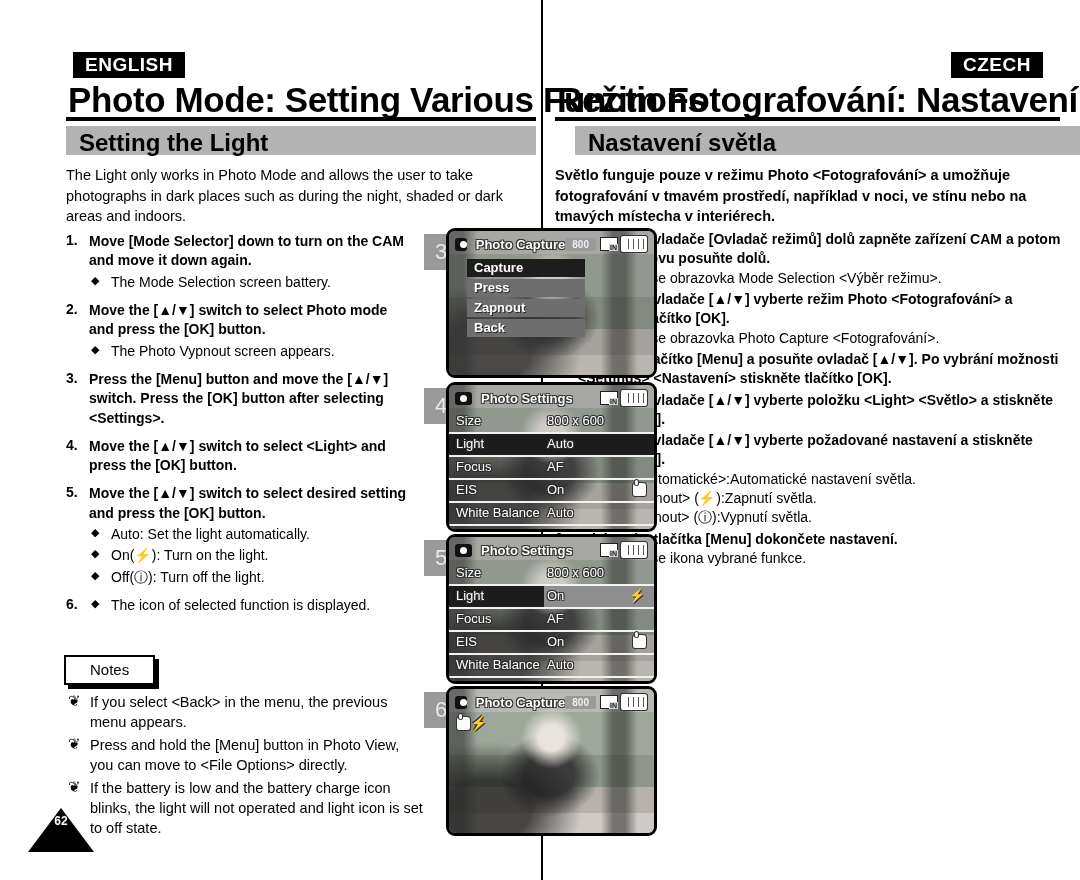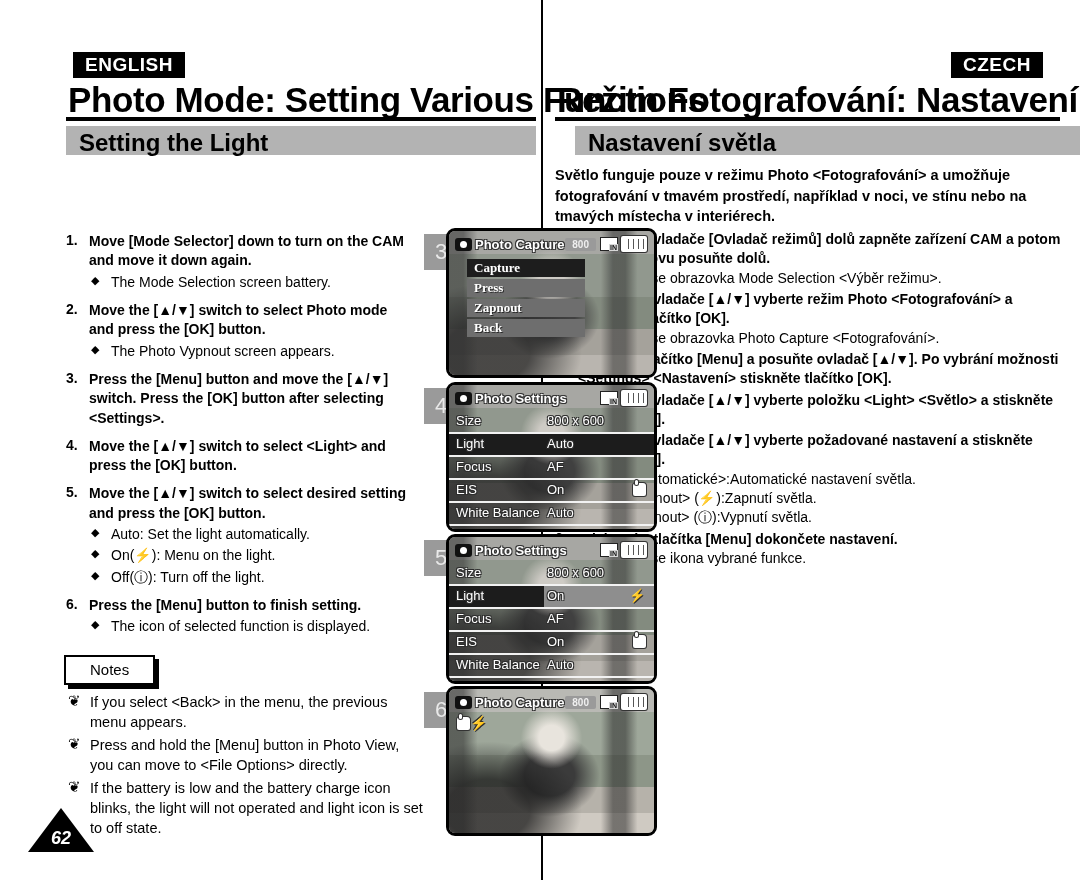--- a/index.html
+++ b/index.html
@@ -113,23 +113,22 @@
   .page-num{
     position:absolute;left:28px;top:808px;width:66px;height:46px;
   }
   .page-num .tri{
     width:0;height:0;
     border-left:33px solid transparent;
     border-right:33px solid transparent;
     border-bottom:44px solid #000;
   }
   .page-num .pn{
-    position:absolute;left:0;top:20px;width:66px;
-    text-align:center;color:#fff;font-weight:bold;font-size:18px;
-    font-style:italic;
+    position:absolute;left:0;top:6px;width:66px;
+    text-align:center;color:#fff;font-weight:bold;font-size:12px;
   }
 
   
   .shot{position:absolute;}
   .shot-numbox{
     position:absolute;left:0;top:6px;
     width:34px;height:36px;background:#9a9a9a;
     color:#e9e9e9;font-size:22px;font-weight:normal;
     text-align:center;line-height:36px;
   }
@@ -164,21 +163,21 @@
   .cam-icon{
     display:inline-block;width:17px;height:13px;margin-left:6px;
     background:#111;border-radius:3px;position:relative;
   }
   .cam-icon:after{
     content:"";position:absolute;left:5px;top:3px;
     width:7px;height:7px;border-radius:50%;
     background:#fff;
   }
   .lcd-title{
-    color:#fff;font-size:13px;font-weight:bold;margin-left:3px;
+    color:#fff;font-size:13px;font-weight:bold;margin-left:9px;
     text-shadow:1px 1px 0 #333,-1px -1px 0 #333,1px -1px 0 #333,-1px 1px 0 #333;
     white-space:nowrap;
   }
   .res-badge{
     margin-left:auto;margin-right:4px;
     background:#9a9a9a;color:#efefef;font-size:10px;
     padding:1px 7px;border-radius:2px;font-weight:bold;text-align:center;
   }
   .mem-icon{
     width:16px;height:12px;background:#fff;border:1px solid #222;
@@ -201,21 +200,20 @@
 
   
   .popup{
     position:absolute;left:18px;top:28px;width:118px;
   }
   .popup-item{
     height:18px;line-height:18px;
     background:#6e6e6e;color:#fff;font-weight:bold;font-size:13px;
     padding-left:7px;margin-bottom:2px;
     text-shadow:1px 1px 0 #2a2a2a;
-    font-family:Liberation Serif, serif;
   }
   .popup-item.sel{background:#1d1d1d;}
 
   
   .srow{
     position:absolute;left:0;right:0;height:21px;
     border-bottom:2px solid #f2f2f2;
     font-size:13px;font-weight:normal;color:#fff;
   }
   .srow .lbl{
@@ -268,20 +266,21 @@
 
   <div class="divider"></div>
 
   <div class="col col-en">
     <div class="lang-tag lang-en">ENGLISH</div>
     <div class="page-title title-en">Photo Mode: Setting Various Functions</div>
     <div class="title-rule rule-en"></div>
     <div class="section-bar bar-en">
       <span>Setting the Light</span>
     </div>
+    <div class="intro intro-en">The Light only works in Photo Mode and allows the user to take photographs in dark places such as during the night, shaded or dark areas and indoors.</div>
     <div class="steps steps-en">
         <div class="step">
           <div class="step-num">1.</div>
           <div class="step-text">Move [Mode Selector] down to turn on the CAM and move it down again.</div>
           <div class="sub">The Mode Selection screen battery.</div>
         </div>
         <div class="step">
           <div class="step-num">2.</div>
           <div class="step-text">Move the [▲/▼] switch to select Photo mode and press the [OK] button.</div>
           <div class="sub">The Photo Vypnout screen appears.</div>
@@ -291,26 +290,25 @@
           <div class="step-text">Press the [Menu] button and move the [▲/▼] switch. Press the [OK] button after selecting &lt;Settings&gt;.</div>
         </div>
         <div class="step">
           <div class="step-num">4.</div>
           <div class="step-text">Move the [▲/▼] switch to select &lt;Light&gt; and press the [OK] button.</div>
         </div>
         <div class="step">
           <div class="step-num">5.</div>
           <div class="step-text">Move the [▲/▼] switch to select desired setting and press the [OK] button.</div>
           <div class="sub">Auto: Set the light automatically.</div>
-          <div class="sub">On(⚡): Menu on the light.</div>
+          <div class="sub">On(⚡): Turn on the light.</div>
           <div class="sub">Off(ⓘ): Turn off the light.</div>
         </div>
         <div class="step">
           <div class="step-num">6.</div>
-          <div class="step-text">Press the [Menu] button to finish setting.</div>
           <div class="sub">The icon of selected function is displayed.</div>
         </div>
       </div>
 
     <div class="notes-box notes-en">
       <span>Notes</span>
     </div>
     <div class="notes-list notes-list-en">
         <div class="note">If you select &lt;Back&gt; in the menu, the previous menu appears.</div>
         <div class="note">Press and hold the [Menu] button in Photo View, you can move to &lt;File Options&gt; directly.</div>

